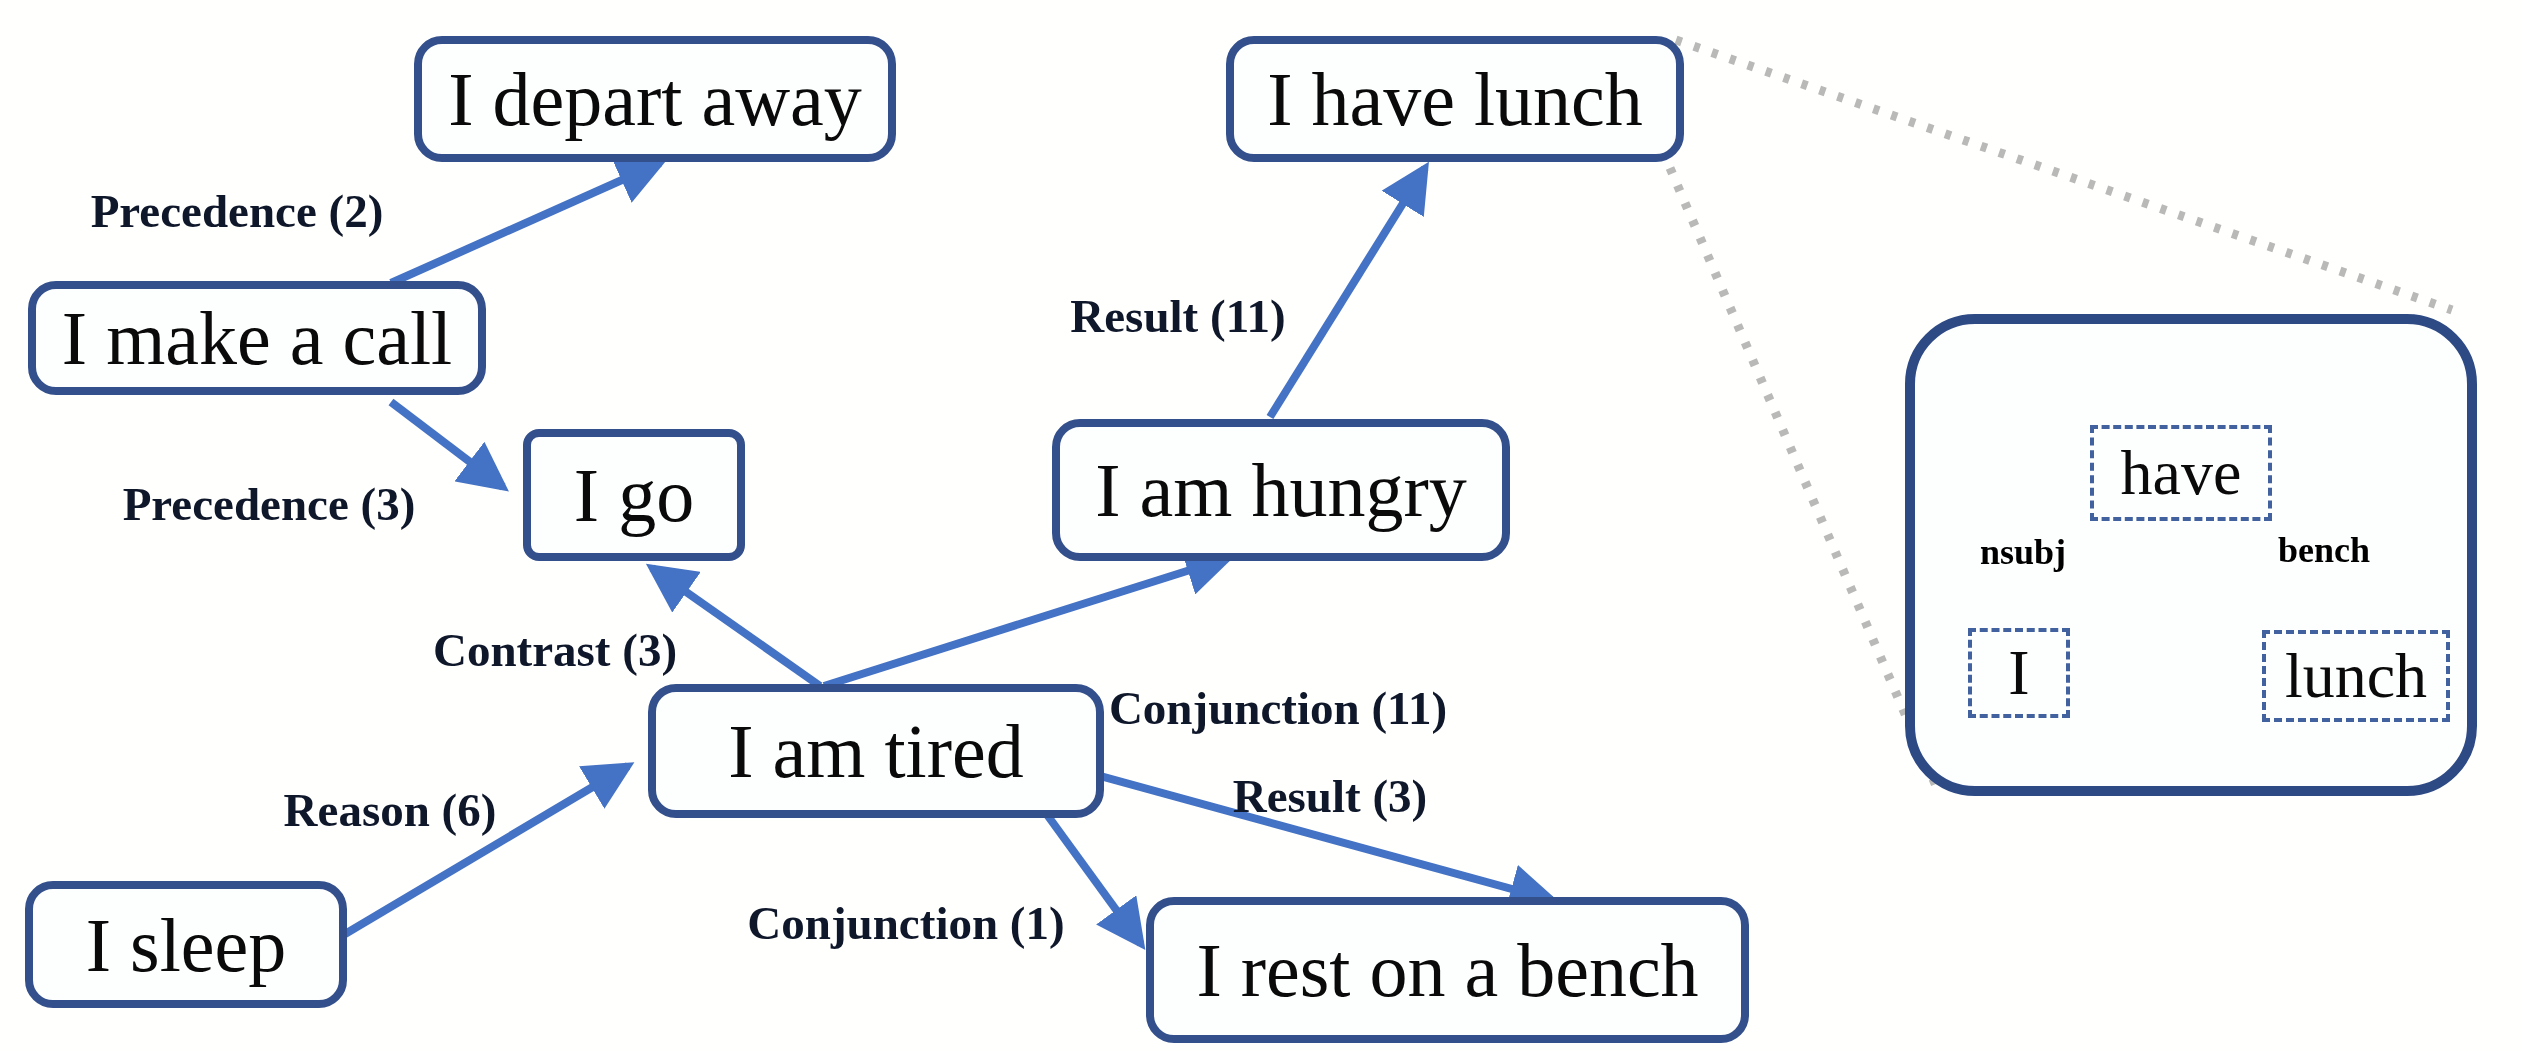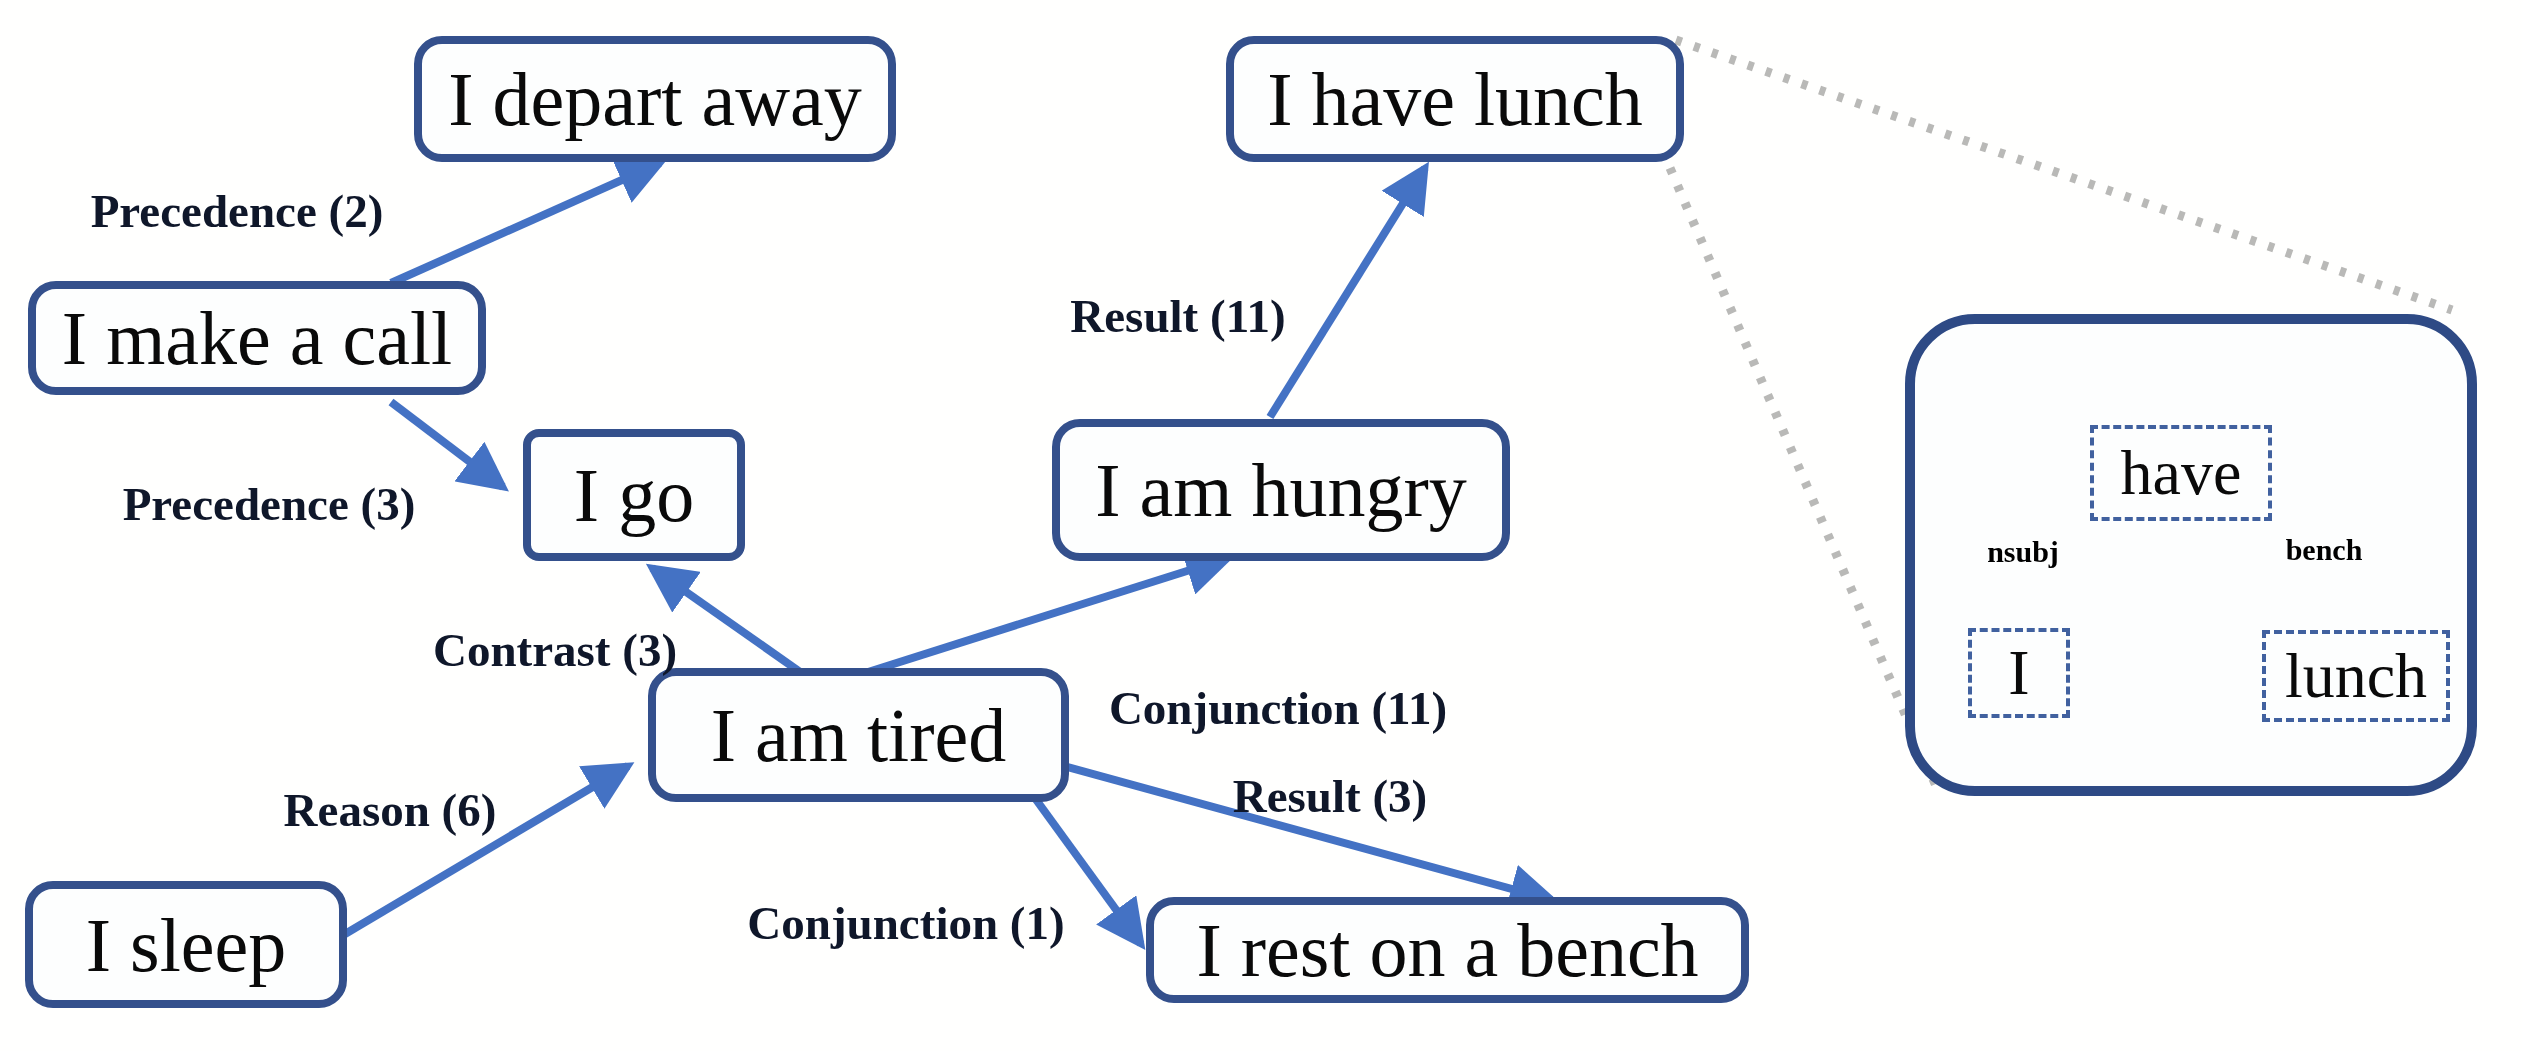--- a/index.html
+++ b/index.html
@@ -48,21 +48,21 @@
     color:#0a0a0a;
     font-size:64px;
     display:flex;align-items:center;justify-content:center;
     white-space:nowrap;
     line-height:1;
   }
   .dep-label{
     position:absolute;
     transform:translate(-50%,-50%);
     font-weight:bold;
-    font-size:30px;
+    font-size:36px;
     color:#000000;
     white-space:nowrap;
     line-height:1;
   }
 </style>
 </head>
 <body>
 
 <div id="canvas">
   <svg id="edge-layer" xmlns="http://www.w3.org/2000/svg" width="2522" height="1051" viewBox="0 0 2522 1051">
@@ -90,23 +90,23 @@
         <line x1="2220" y1="523" x2="2322" y2="622" stroke="#4472c4" stroke-width="5" marker-end="url(#ah)"></line>
       </g>
   </svg>
 
   <div id="node-layer">
       <div class="node" style="left: 402px; top: 36px; width: 482px; height: 126px;">I depart away</div>
       <div class="node" style="left: 1214px; top: 36px; width: 458px; height: 126px;">I have lunch</div>
       <div class="node" style="left: 16px; top: 281px; width: 458px; height: 114px;">I make a call</div>
       <div class="node" style="left: 511px; top: 429px; width: 222px; height: 132px; border-radius: 16px;">I go</div>
       <div class="node" style="left: 1040px; top: 419px; width: 458px; height: 142px;">I am hungry</div>
-      <div class="node" style="left: 636px; top: 668px; width: 421px; height: 134px;">I am tired</div>
+      <div class="node" style="left: 636px; top: 684px; width: 456px; height: 134px;">I am tired</div>
       <div class="node" style="left: 13px; top: 881px; width: 322px; height: 127px;">I sleep</div>
-      <div class="node" style="left: 1134px; top: 897px; width: 603px; height: 106px;">I rest on a bench</div>
+      <div class="node" style="left: 1134px; top: 897px; width: 603px; height: 146px;">I rest on a bench</div>
     </div>
   <div id="label-layer">
       <span class="edge-label" style="left: 237px; top: 211px;">Precedence (2)</span>
       <span class="edge-label" style="left: 269px; top: 504px;">Precedence (3)</span>
       <span class="edge-label" style="left: 1178px; top: 316px;">Result (11)</span>
       <span class="edge-label" style="left: 555px; top: 650px;">Contrast (3)</span>
       <span class="edge-label" style="left: 1278px; top: 692px; margin-top: 16px;">Conjunction (11)</span>
       <span class="edge-label" style="left: 390px; top: 810px;">Reason (6)</span>
       <span class="edge-label" style="left: 1330px; top: 796px;">Result (3)</span>
       <span class="edge-label" style="left: 906px; top: 923px;">Conjunction (1)</span>

